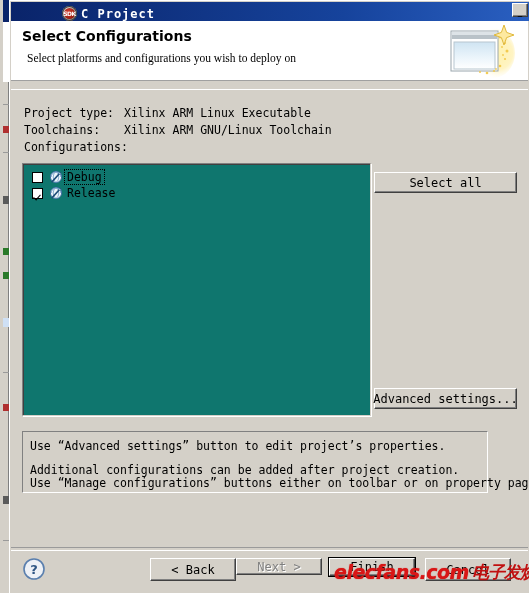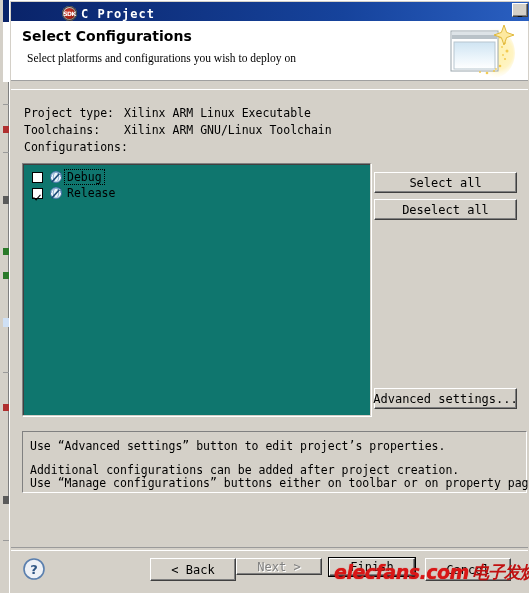--- a/index.html
+++ b/index.html
@@ -179,21 +179,21 @@
     font-family: "DejaVu Sans Mono", monospace;
     font-size: 12px; color: #000000;
     display: flex; align-items: center; justify-content: center;
     white-space: nowrap;
   }
   .btn.disabled { color: #808080; text-shadow: 1px 1px 0 #ffffff; }
   .btn.default { box-shadow: inset -1px -1px 0 #808080, 0 0 0 1px #000000; }
 
   
   #descbox {
-    position: absolute; left: 12px; top: 430px; width: 505px; height: 62px;
+    position: absolute; left: 12px; top: 430px; width: 466px; height: 62px;
     background: #d4d0c8;
     border: 1px solid #808080;
     border-right-color: #ffffff; border-bottom-color: #ffffff;
     box-sizing: border-box;
     padding: 8px 7px 0 7px;
   }
   .descline {
     font-family: "DejaVu Sans Mono", monospace;
     font-size: 11.5px; color: #000000; white-space: nowrap;
     line-height: 13px;
@@ -349,21 +349,20 @@
           <path d="M7 1.4 A7 7 0 0 0 7 12.6" fill="none" stroke="#6e9ac4" stroke-width="0.8"></path>
           <path d="M3.2 11.6 L11.2 2.8" stroke="#1f4e79" stroke-width="1.6" stroke-linecap="round"></path>
           <path d="M10.4 2.2 L12.2 4.0 L11.0 4.6 L9.8 3.4 Z" fill="#c8d8e8" stroke="#3f6f9f" stroke-width="0.7"></path>
         </svg>
       </span>
       <span class="item-label">Release</span>
     </div>
   </div>
 
   <div class="btn" style="left:364px; top:171px; width:143px; height:21px;">Select all</div>
-  <div class="btn" style="left:364px; top:198px; width:143px; height:21px;">Deselect all</div>
   <div class="btn" style="left:364px; top:387px; width:143px; height:21px;">Advanced settings...</div>
 
   <div id="descbox">
     <div class="descline">Use “Advanced settings” button to edit project’s properties.</div>
     <div class="descgap"></div>
     <div class="descline">Additional configurations can be added after project creation.</div>
     <div class="descline">Use “Manage configurations” buttons either on toolbar or on property pages.</div>
   </div>
 
   <div id="bottom-sep"></div>

